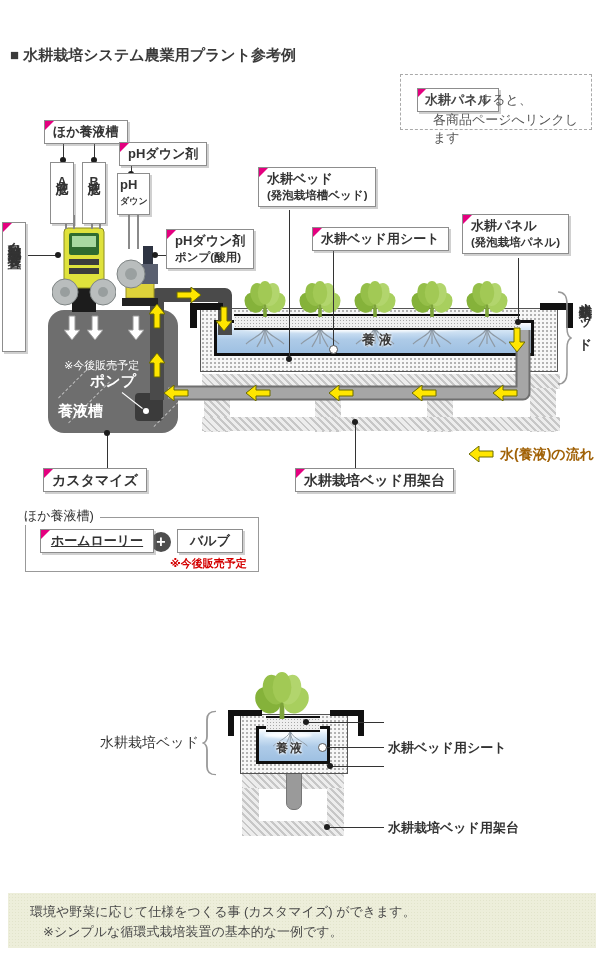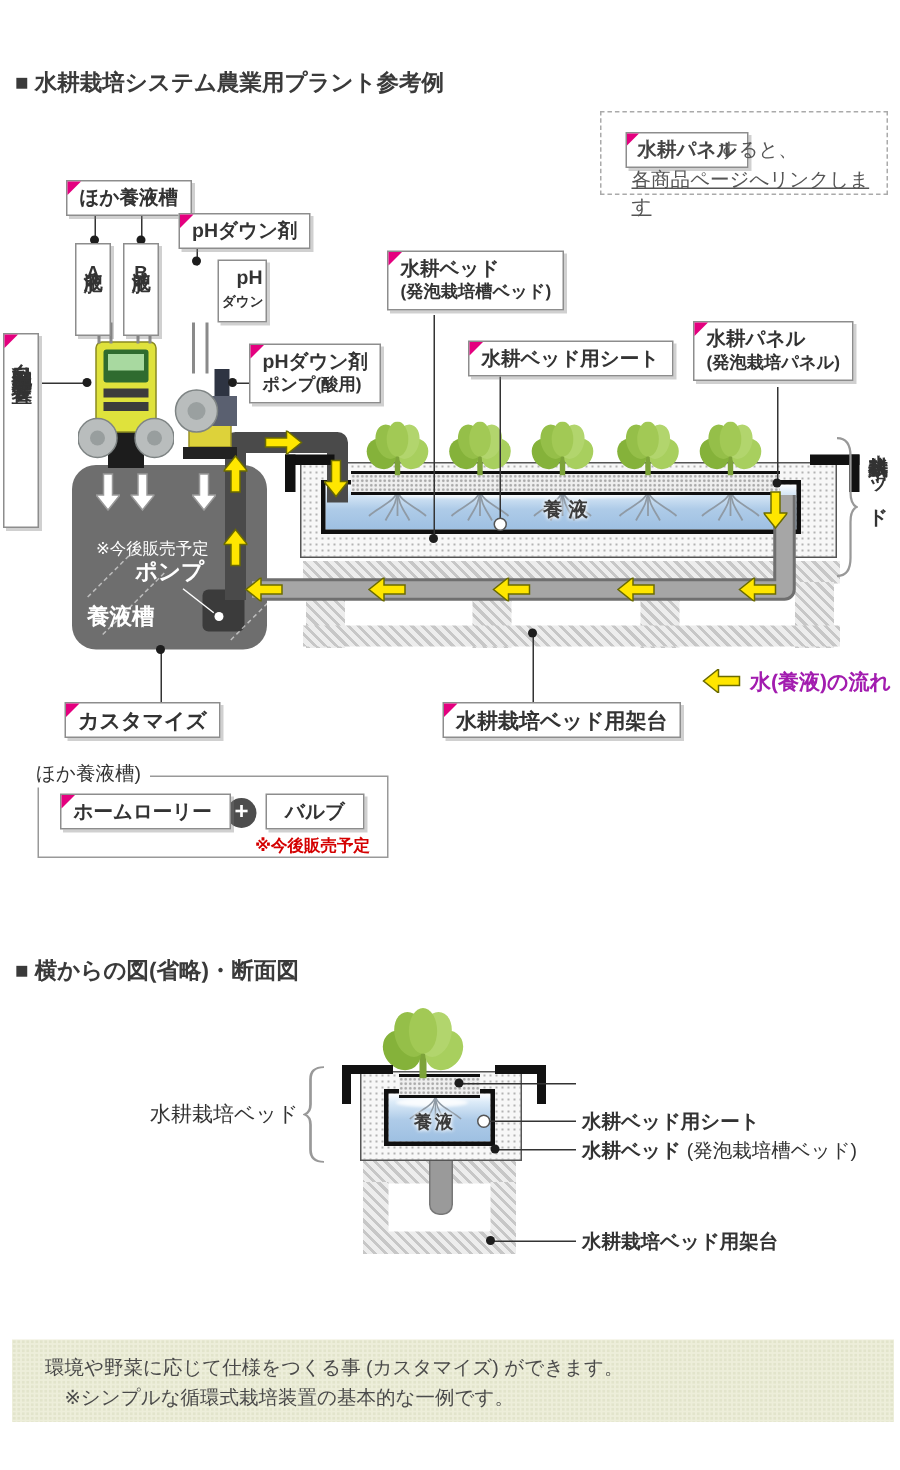--- a/index.html
+++ b/index.html
@@ -54,34 +54,33 @@
   .roots{position:absolute;z-index:10;}
   
   .xlab{position:absolute;white-space:nowrap;z-index:30;font-size:14px;color:#333;}
   .xlab span{font-size:13px;font-weight:bold;}
   #note{position:absolute;left:8px;top:893px;width:566px;height:46px;background:#edeeda;
         background-image:radial-gradient(#e2e4cb 1px,transparent 1px);background-size:3px 3px;
         color:#4a4a4a;font-size:13px;padding:9px 0 0 22px;line-height:20px;z-index:30;}
   #note div+div{padding-left:13px;}
   .sidetext{position:absolute;writing-mode:vertical-rl;text-orientation:upright;font-size:13px;
         font-weight:bold;color:#333;letter-spacing:1px;z-index:30;}
-  .legend{position:absolute;font-size:14px;font-weight:bold;color:#a21caf;z-index:30;white-space:nowrap;}
+  .legend{position:absolute;font-size:14px;font-weight:bold;color:#a16207;z-index:30;white-space:nowrap;}
 </style>
 </head>
 <body>
 
 <div id="canvas">
 
   <div class="abs title" style="left:10px;top:46px;">■ 水耕栽培システム農業用プラント参考例</div>
-  <div class="abs title" style="left:10px;top:638px;">■ 横からの図(省略)・断面図</div>
 
   <div id="clickbox">
     <span id="clickbtn">水耕パネル</span>
     <span style="position:absolute;left:78px;top:16px;">すると、</span>
-    <span style="position:absolute;left:20px;top:36px;text-decoration:underline;">各商品ページへリンクします</span>
+    <span style="position:absolute;left:32px;top:36px;">各商品ページへリンクします</span>
   </div>
 
   <div class="ln" style="left:63px;top:141px;width:1px;height:22px;"></div>
   <div class="ln" style="left:94px;top:141px;width:1px;height:22px;"></div>
   <div class="dot" style="left:60px;top:157px;"></div>
   <div class="dot" style="left:91px;top:157px;"></div>
   <div class="ln" style="left:131px;top:163px;width:1px;height:14px;"></div>
   <div class="dot" style="left:128px;top:171px;"></div>
   <div class="ln" style="left:28px;top:255px;width:32px;height:1px;"></div>
   <div class="dot" style="left:55px;top:252px;"></div>
@@ -300,21 +299,21 @@
 
   <svg class="ar" style="left:468px;top:446px;" width="26" height="16">
       <polygon points="25,5 11,5 11,0 1,8 11,16 11,11 25,11" fill="#ffe600" stroke="#6b6b00"></polygon>
     </svg>
   <div class="legend" style="left:500px;top:446px;">水(養液)の流れ</div>
 
   <div class="tag pk" style="left:44px;top:120px;">ほか養液槽</div>
   <div class="tag pk" style="left:119px;top:142px;">pHダウン剤</div>
   <div class="tag vtag" style="left:50px;top:162px;height:44px;font-size:12.5px;">液肥A</div>
   <div class="tag vtag" style="left:82px;top:162px;height:44px;font-size:12.5px;">液肥B</div>
-  <div class="tag" style="left:117px;top:173px;width:27px;height:34px;padding:3px 2px;text-align:right;margin-left:28px;">
+  <div class="tag" style="left:117px;top:173px;width:27px;height:34px;padding:3px 2px;text-align:left;">
     <span style="display:block;font-size:13px;">pH</span>
     <span style="display:block;font-size:9px;">ダウン</span>
   </div>
   <div class="tag pk vtag" style="left:2px;top:222px;height:112px;font-size:13.5px;">自動液肥管理装置</div>
   <div class="tag pk" style="left:166px;top:229px;">
     <span>pHダウン剤</span>
     <span class="sub">ポンプ(酸用)</span>
   </div>
   <div class="tag pk" style="left:258px;top:167px;">
     <span>水耕ベッド</span>
@@ -323,21 +322,21 @@
   <div class="tag pk" style="left:312px;top:227px;">水耕ベッド用シート</div>
   <div class="tag pk" style="left:462px;top:214px;">
     <span>水耕パネル</span>
     <span class="sub">(発泡栽培パネル)</span>
   </div>
   <div class="tag pk" style="left:43px;top:468px;font-size:14px;">カスタマイズ</div>
   <div class="tag pk" style="left:295px;top:468px;font-size:14px;">水耕栽培ベッド用架台</div>
 
   <div id="otherttl">ほか養液槽)</div>
   <div id="otherbox"></div>
-  <div class="tag pk" style="left:40px;top:529px;width:96px;text-align:left;">ホームローリー</div>
+  <div class="tag pk" style="left:40px;top:529px;width:96px;text-align:center;text-decoration:underline;">ホームローリー</div>
   <div class="plus" style="left:151px;top:532px;">+</div>
   <div class="tag" style="left:177px;top:529px;width:48px;text-align:center;">バルブ</div>
   <div class="rednote" style="left:170px;top:556px;">※今後販売予定</div>
 
   <svg class="plant" style="left:252px;top:672px;" width="60" height="47" viewBox="0 0 48 40">
       <g>
         <rect x="22" y="24" width="4" height="16" fill="#7da33a"></rect>
         <ellipse cx="12" cy="24" rx="10" ry="12" transform="rotate(-38 12 24)" fill="#85b23a"></ellipse>
         <ellipse cx="36" cy="24" rx="10" ry="12" transform="rotate(38 36 24)" fill="#a8cf5e"></ellipse>
         <ellipse cx="17" cy="15" rx="9" ry="13" transform="rotate(-16 17 15)" fill="#95bf49"></ellipse>
@@ -377,23 +376,20 @@
   <div class="dot" style="left:324px;top:824px;"></div>
   <div class="ln" style="left:329px;top:827px;width:55px;height:1px;"></div>
 
   <svg class="abs" style="left:202px;top:710px;z-index:30;" width="16" height="66" viewBox="0 0 16 96" preserveAspectRatio="none">
     <path d="M14,2 Q5,2 5,14 L5,38 Q5,46 1,48 Q5,50 5,58 L5,82 Q5,94 14,94" fill="none" stroke="#999" stroke-width="1.8"></path>
   </svg>
   <div class="xlab" style="left:100px;top:734px;width:98px;text-align:right;">水耕栽培ベッド</div>
   <div class="xlab" style="left:388px;top:739px;">
     <span>水耕ベッド用シート</span>
   </div>
-  <div class="xlab" style="left:388px;top:758px;">
-    <span>水耕ベッド</span> <span style="font-weight:normal;">(発泡栽培槽ベッド)</span>
-  </div>
   <div class="xlab" style="left:388px;top:819px;">
     <span>水耕栽培ベッド用架台</span>
   </div>
 
   <div id="note">
     <div>環境や野菜に応じて仕様をつくる事 (カスタマイズ) ができます。</div>
     <div>※シンプルな循環式栽培装置の基本的な一例です。</div>
   </div>
 
 </div>

